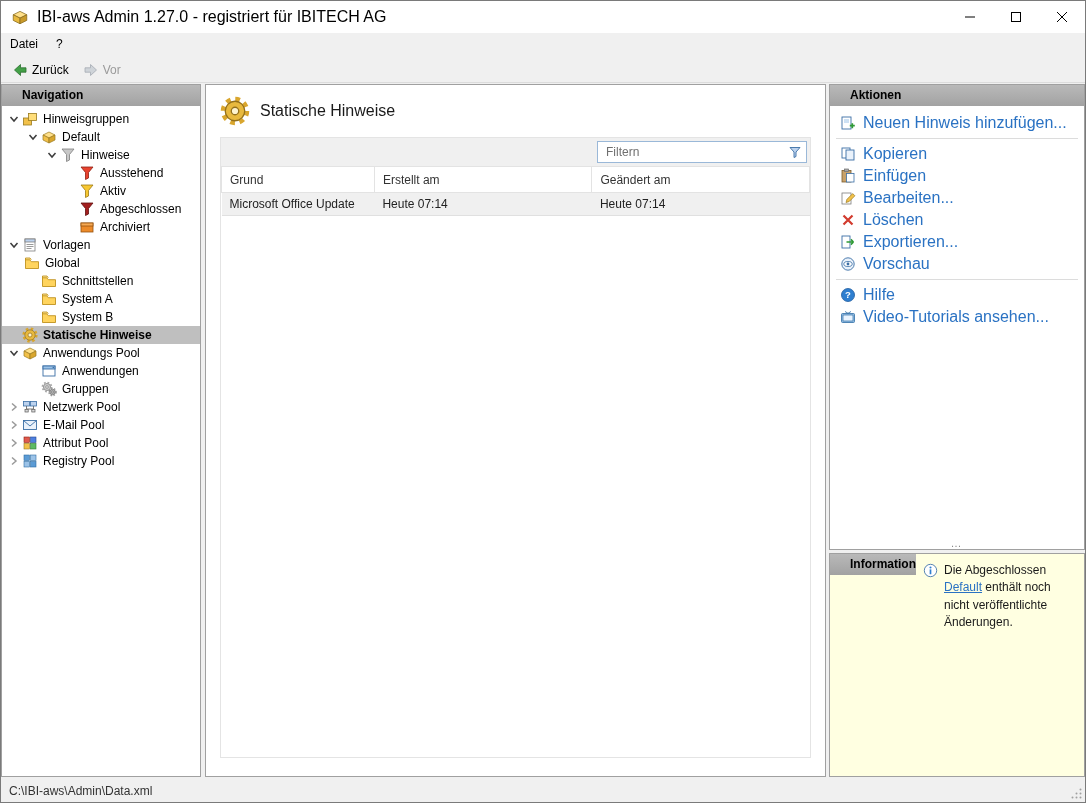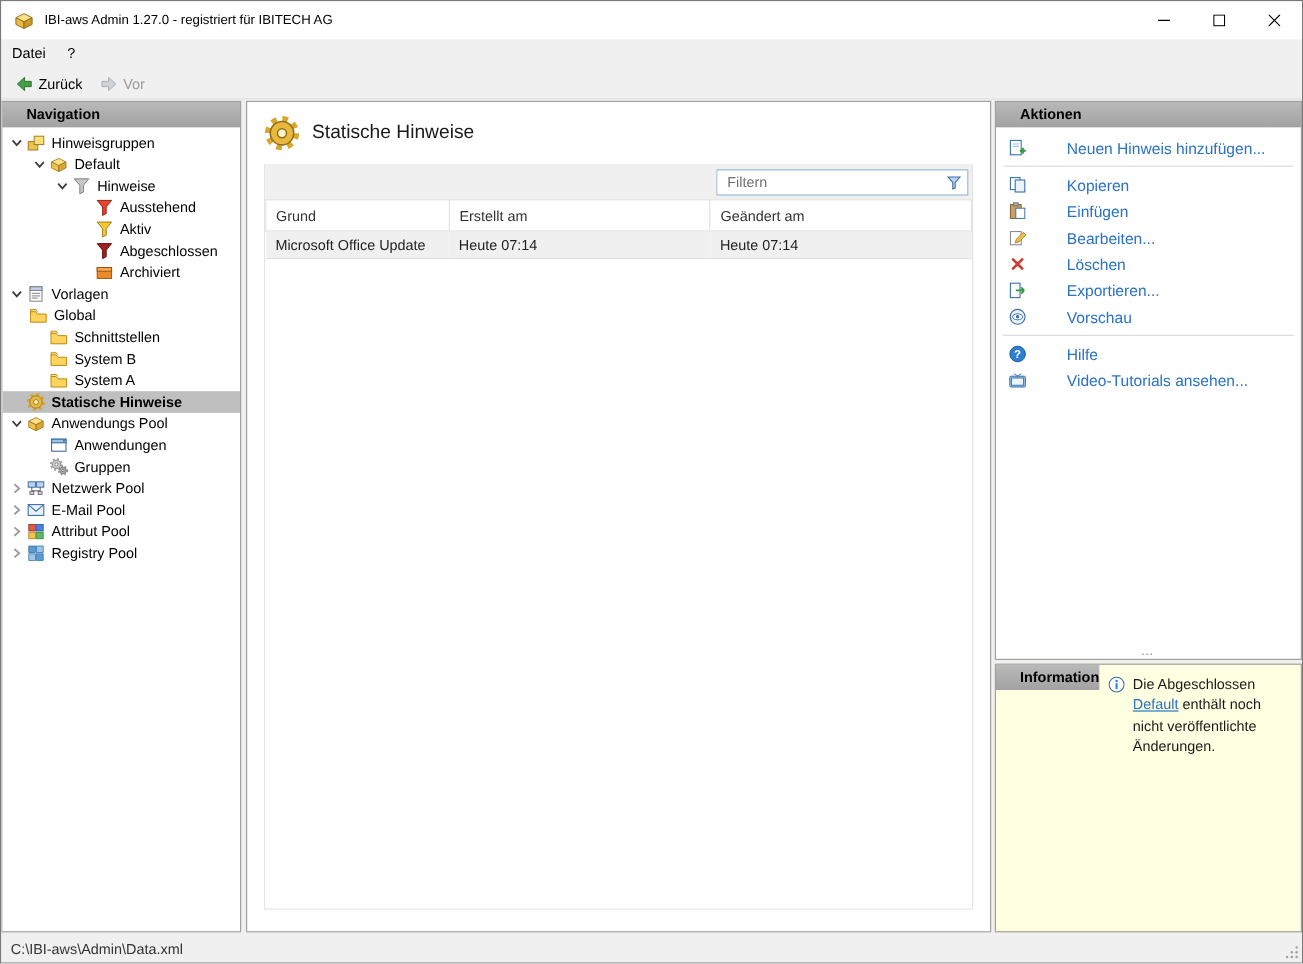--- a/index.html
+++ b/index.html
@@ -18,21 +18,21 @@
     overflow: hidden;
   }
   
   .titlebar {
     height: 32px; background: #ffffff;
     display: flex; align-items: center;
     flex: none;
   }
   .app-icon { width: 18px; height: 18px; margin: 0 8px 0 10px; flex: none; }
   .app-icon svg { width: 100%; height: 100%; }
-  .title-text { font-size: 11px; color: #000; }
+  .title-text { font-size: 16px; color: #000; }
   .win-controls { margin-left: auto; display: flex; height: 100%; }
   .win-btn {
     width: 46px; height: 100%;
     display: flex; align-items: center; justify-content: center;
     cursor: default;
   }
   .win-btn svg { width: 10px; height: 10px; }
   .win-btn svg line, .win-btn svg rect, .win-btn svg path { stroke: #000; stroke-width: 1; fill: none; }
   
   .menubar {
@@ -111,21 +111,21 @@
   
   .right-panel { width: 256px; flex: none; margin: 1px 0 3px 0; display: flex; flex-direction: column; }
   .actions-panel {
     height: 466px; flex: none; border: 1px solid #a0a0a0; background: #fff;
     display: flex; flex-direction: column; position: relative;
   }
   .actions-list { padding: 6px 4px; }
   .action-item { display: flex; align-items: center; gap: 7px; padding: 3px 6px; height: 22px; }
   .aicon { width: 16px; height: 16px; flex: none; }
   .aicon svg { width: 100%; height: 100%; }
-  .alabel { color: var(--accent, #2a72c3); font-size: 13px; margin-left: 26px; }
+  .alabel { color: var(--accent, #2a72c3); font-size: 16px; }
   .action-sep { border-top: 1px solid #dcdcdc; margin: 4px 2px; }
   .actions-overflow {
     position: absolute; bottom: 1px; left: 0; right: 0; text-align: center;
     color: #8a8a8a; font-size: 11px; letter-spacing: 2px; line-height: 10px;
   }
   .info-panel {
     flex: 1; margin-top: 3px; border: 1px solid #a0a0a0;
     display: flex; flex-direction: row; background: var(--info-bg, #ffffe1); overflow: hidden;
   }
   .info-body { flex: 1; padding: 8px 7px; display: flex; gap: 6px; align-items: flex-start; }
@@ -291,29 +291,29 @@
                 <path d="M1.5 4.8h4.3l1.5 1.9h7.2v6.8H1.5z" fill="#ffd45e" stroke="#b8860b" stroke-width="0.8"></path>
               </svg></span>
             <span class="tlabel">Schnittstellen</span>
           </div>
           <div class="tree-row" style="padding-left: 23px;">
             <span class="chev"></span>
             <span class="ticon"><svg viewBox="0 0 16 16">
                 <path d="M1.5 5v-2h4.5l1.3 1.8" fill="#ffe69a" stroke="#b8860b" stroke-width="0.8"></path>
                 <path d="M1.5 4.8h4.3l1.5 1.9h7.2v6.8H1.5z" fill="#ffd45e" stroke="#b8860b" stroke-width="0.8"></path>
               </svg></span>
-            <span class="tlabel">System B</span>
+            <span class="tlabel">System A</span>
           </div>
           <div class="tree-row" style="padding-left: 23px;">
             <span class="chev"></span>
             <span class="ticon"><svg viewBox="0 0 16 16">
                 <path d="M1.5 5v-2h4.5l1.3 1.8" fill="#ffe69a" stroke="#b8860b" stroke-width="0.8"></path>
                 <path d="M1.5 4.8h4.3l1.5 1.9h7.2v6.8H1.5z" fill="#ffd45e" stroke="#b8860b" stroke-width="0.8"></path>
               </svg></span>
-            <span class="tlabel">System A</span>
+            <span class="tlabel">System B</span>
           </div>
           <div class="tree-row selected" style="padding-left: 4px;">
             <span class="chev"></span>
             <span class="ticon"><svg viewBox="0 0 16 16">
                 <circle cx="8" cy="8" r="6.4" fill="none" stroke="#d9a62e" stroke-width="2.4" stroke-dasharray="2.5 2.52"></circle>
                 <circle cx="8" cy="8" r="5.2" fill="#e8b93e" stroke="#93701c" stroke-width="0.7"></circle>
                 <circle cx="8" cy="8" r="2" fill="#fdf3cf" stroke="#93701c" stroke-width="0.7"></circle>
               </svg></span>
             <span class="tlabel">Statische Hinweise</span>
           </div>

